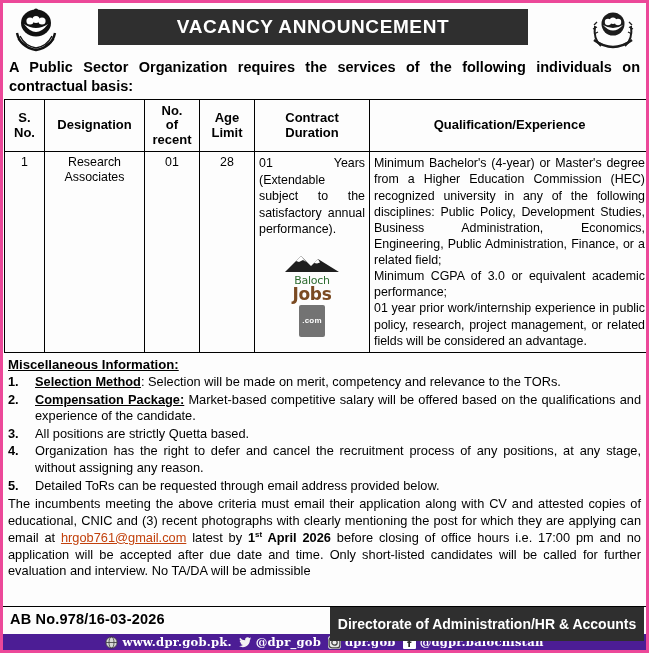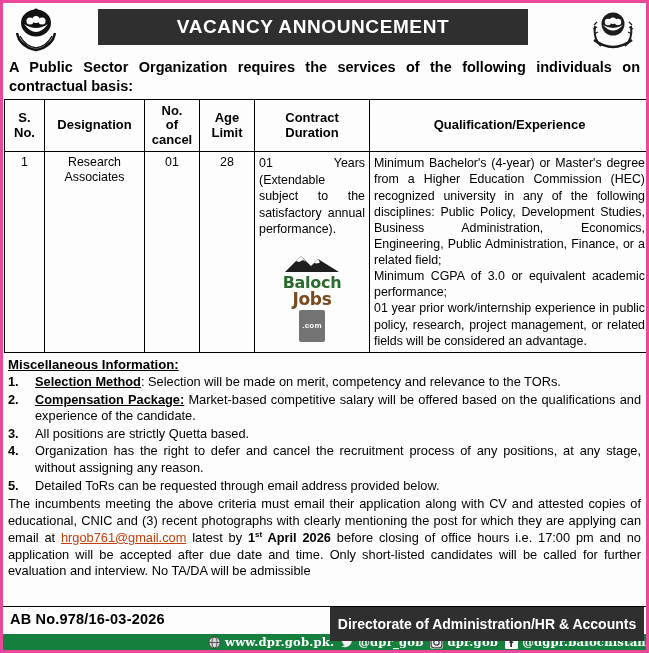--- a/index.html
+++ b/index.html
@@ -109,22 +109,22 @@
   .bj-logo {
     width: 86px;
     margin: 14px auto 0 auto;
     text-align: center;
     line-height: 1;
     user-select: none;
   }
   .bj-mount { display:block; margin: 0 auto 1px auto; }
   .bj-word1 {
     font-family: "DejaVu Sans", sans-serif;
-    font-weight: bold;
-    font-size: 16px;
+    font-weight: normal;
+    font-size: 11px;
     color: #2c6b2f;
     letter-spacing: -0.3px;
     display: block;
   }
   .bj-row2 {
     display: flex;
     align-items: center;
     justify-content: center;
     gap: 2px;
     flex-direction: column;
@@ -220,25 +220,25 @@
     background: #2f2f2f;
     color: #fff;
     font-size: 14px;
     font-weight: bold;
     display: flex;
     align-items: center;
     justify-content: center;
   }
   .social-bar {
     height: 16px;
-    background: #15803d;
+    background: #4c1d95;
     color: #ffffff;
     display: flex;
     align-items: center;
-    justify-content: flex-end;
+    justify-content: center;
     gap: 7px;
     font-family: "DejaVu Serif", serif;
     font-weight: bold;
     font-size: 11.6px;
     letter-spacing: 0.2px;
   }
   .social-item {
     display: flex;
     align-items: center;
     gap: 4px;
@@ -308,21 +308,21 @@
         <th>
           <span>S.</span><br>
           <span>No.</span>
         </th>
         <th>
           <span>Designation</span>
         </th>
         <th>
           <span>No.</span><br>
           <span>of</span><br>
-          <span>cancel</span>
+          <span>recent</span>
         </th>
         <th>
           <span>Age</span><br>
           <span>Limit</span>
         </th>
         <th>
           <span>Contract</span><br>
           <span>Duration</span>
         </th>
         <th>

